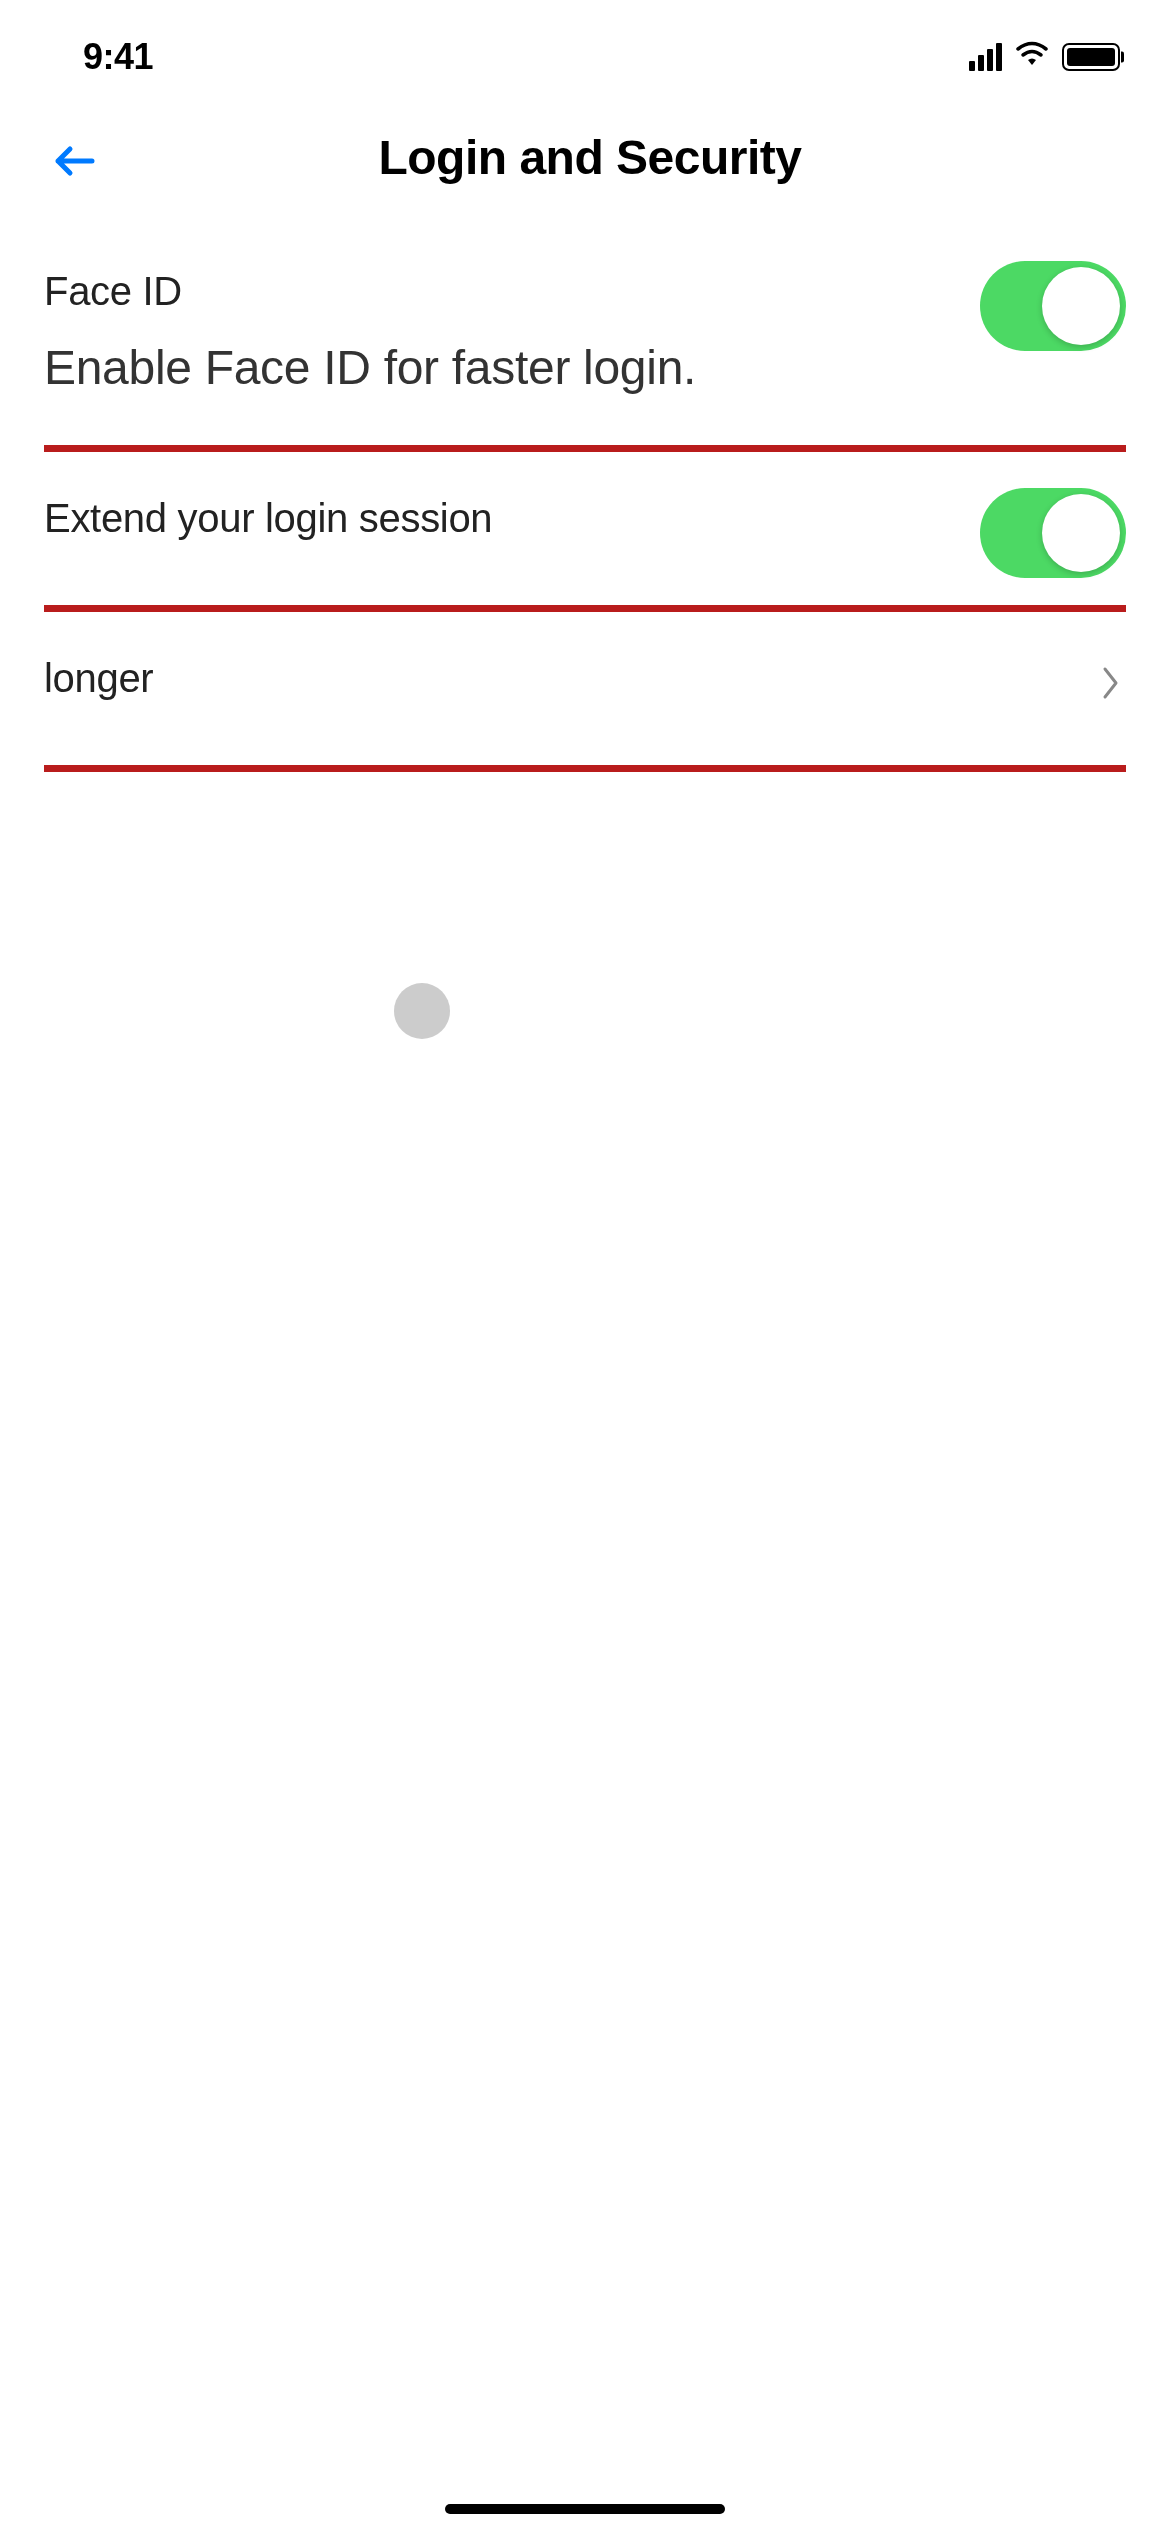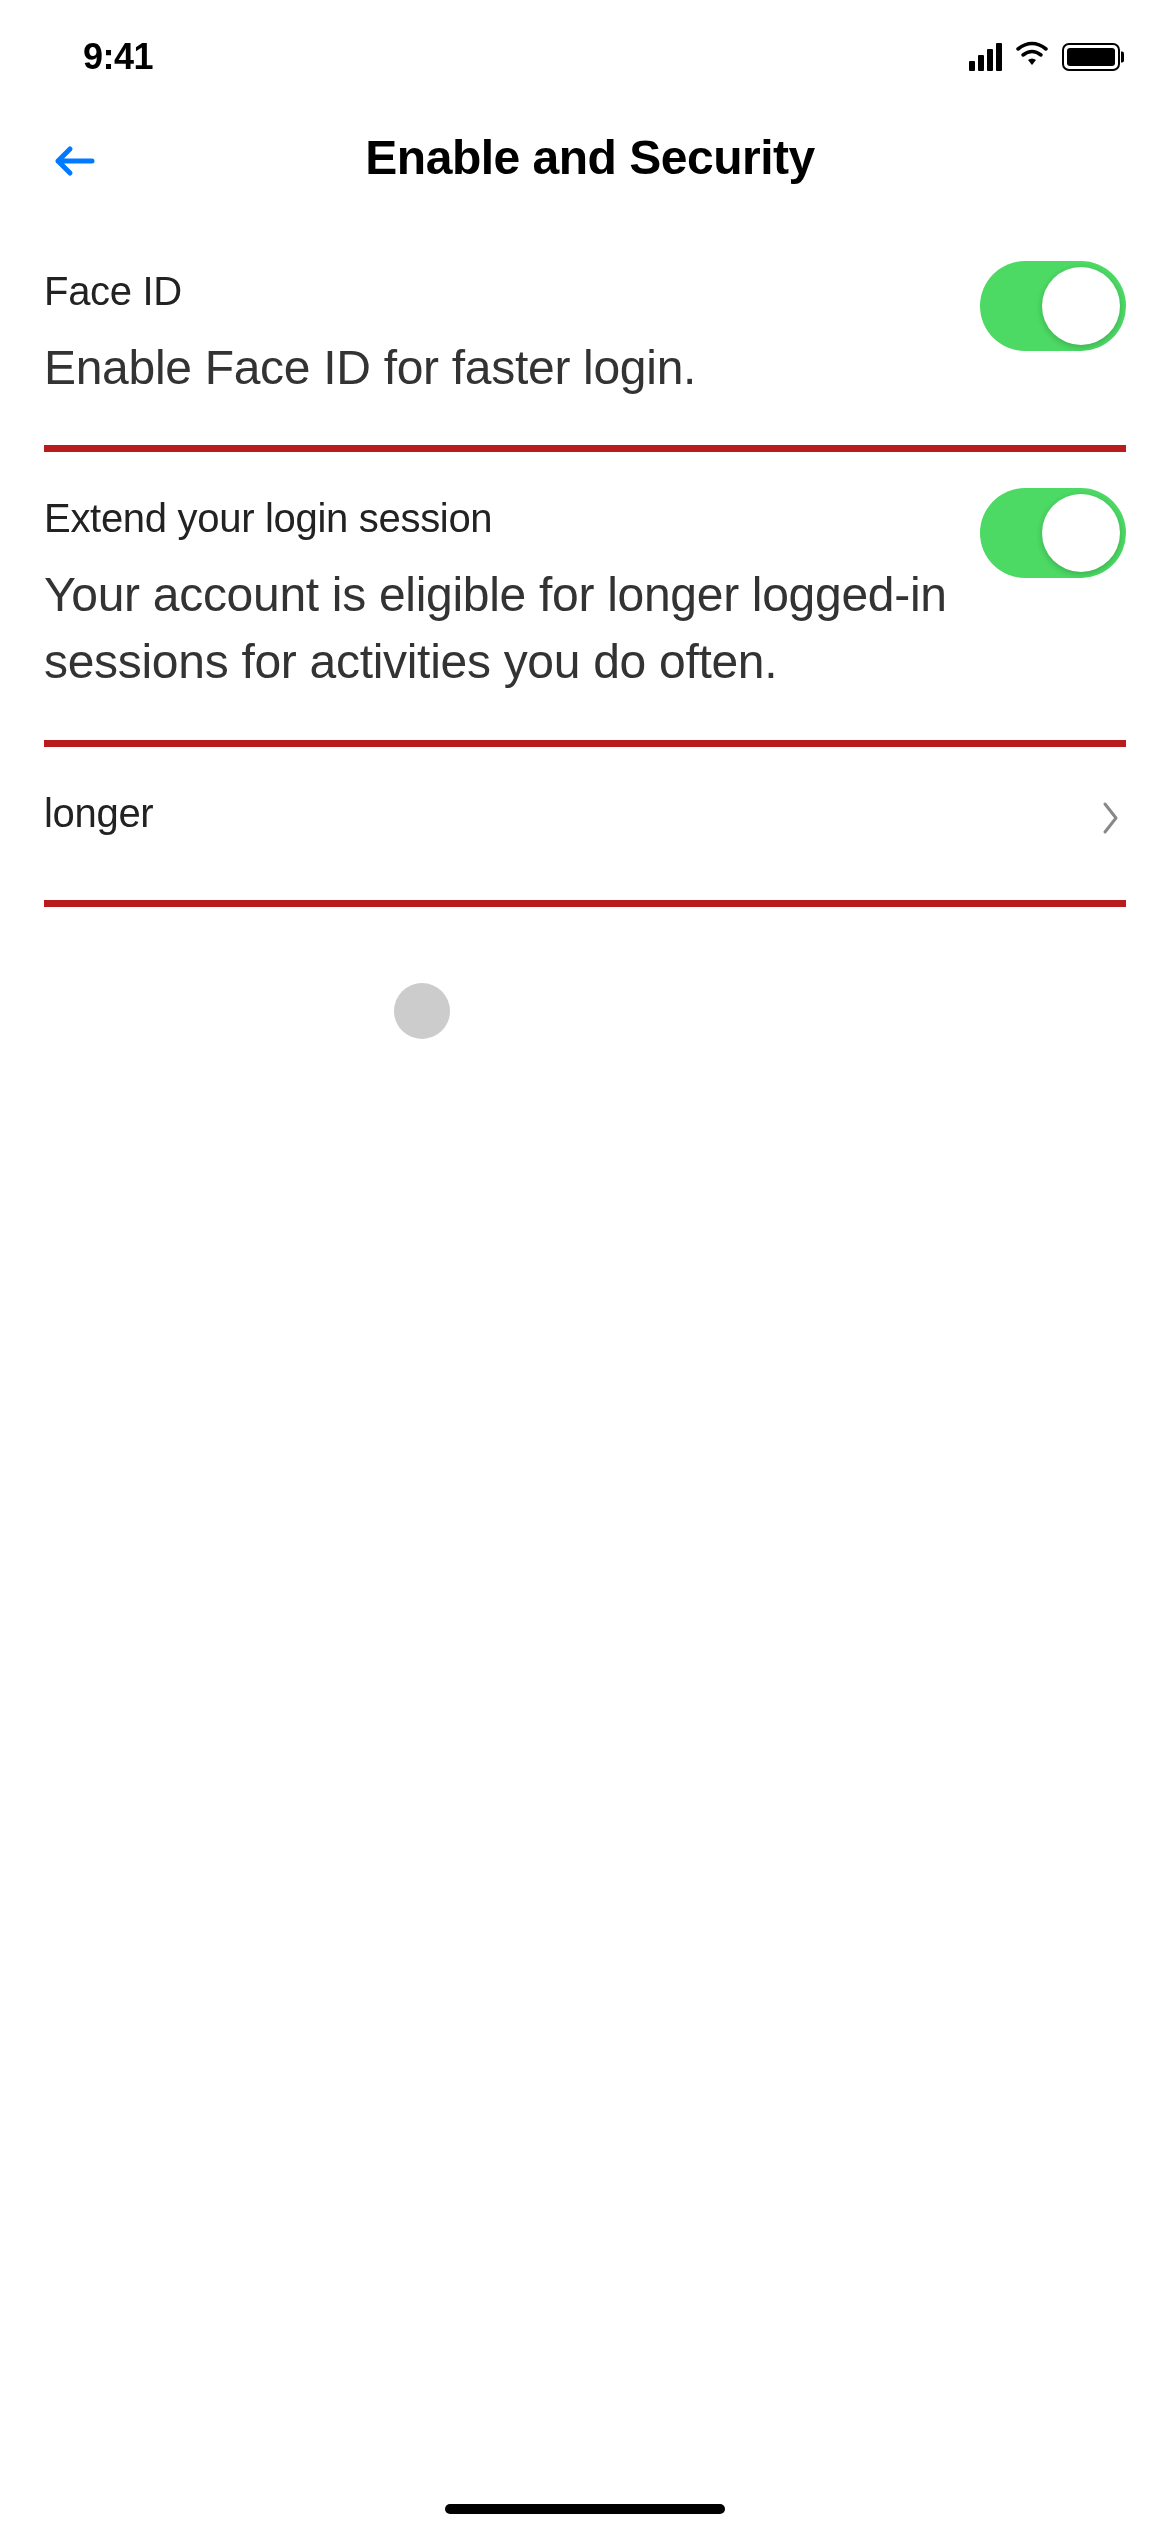--- a/index.html
+++ b/index.html
@@ -234,36 +234,35 @@
     </div>
   </div>
 </div>
 
 <div class="header">
   <div class="back-button">
     <svg viewBox="0 0 48 40">
       <path d="M42 20 L8 20 M8 20 L20 8 M8 20 L20 32" stroke="#007aff" stroke-width="5" fill="none" stroke-linecap="round" stroke-linejoin="round"></path>
     </svg>
   </div>
-  <h1 class="page-title">Enable and Security</h1>
+  <h1 class="page-title">Login and Security</h1>
 </div>
 
 <div class="settings-container">
 
   <div class="setting-row">
     <div class="setting-title">Face ID</div>
     <div class="setting-description">Enable Face ID for faster login.</div>
     <div class="toggle">
       <div class="toggle-knob"></div>
     </div>
   </div>
 
   <div class="setting-row">
     <div class="setting-title">Extend your login session</div>
-    <div class="setting-description">Your account is eligible for longer logged-in sessions for activities you do often.</div>
     <div class="toggle">
       <div class="toggle-knob"></div>
     </div>
   </div>
 
   <div class="setting-row nav-row">
     <div class="setting-title">longer</div>
     <div class="chevron">
       <svg viewBox="0 0 18 34">
         <path d="M3 3 L14 17 L3 31" stroke="#888" stroke-width="3" fill="none" stroke-linecap="round" stroke-linejoin="round"></path>

